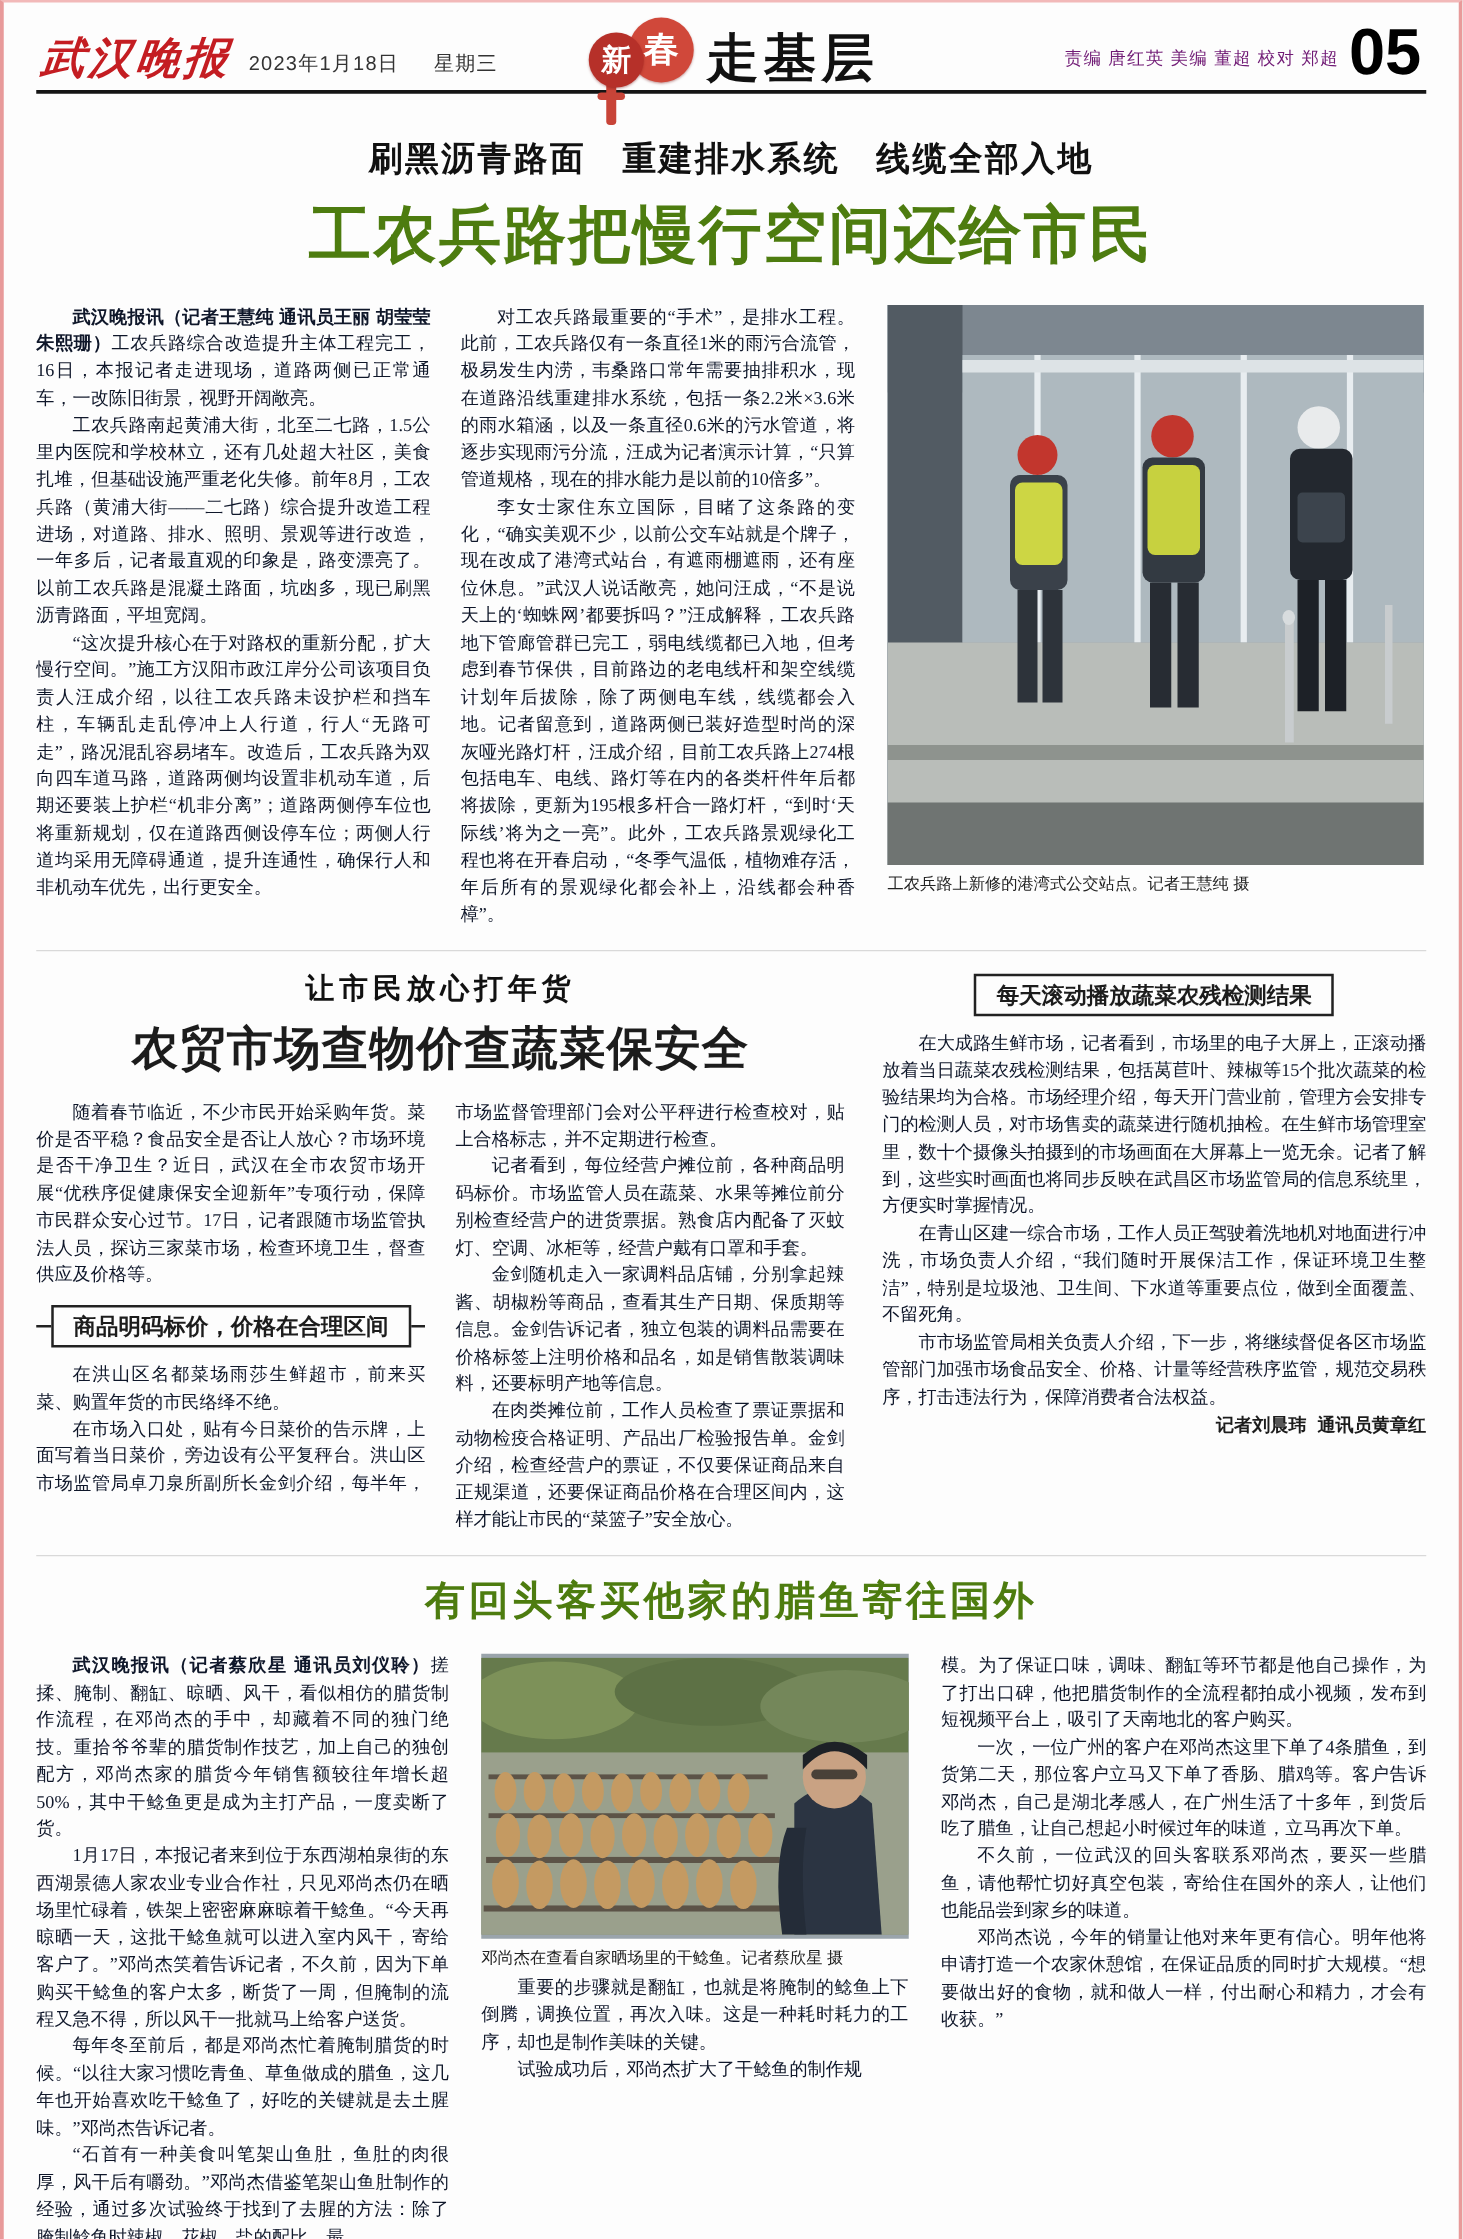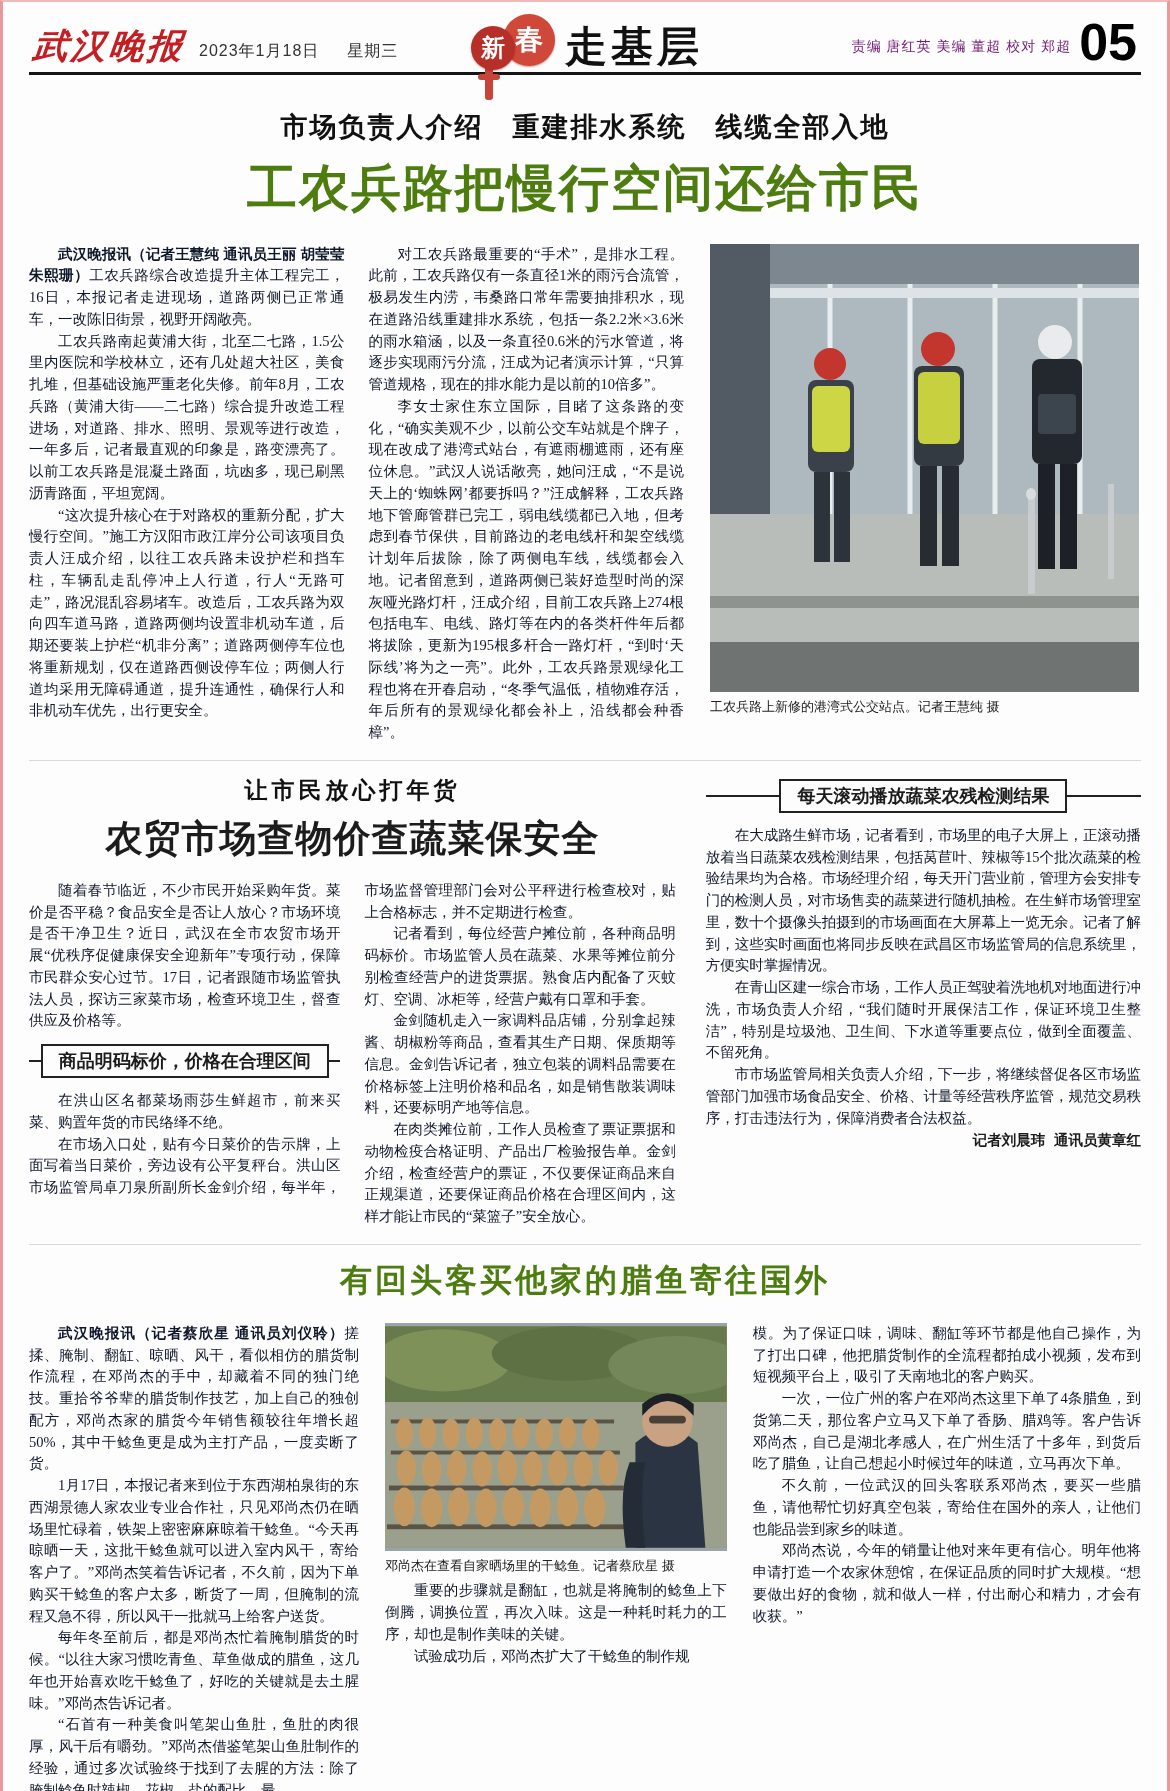--- a/index.html
+++ b/index.html
@@ -87,21 +87,21 @@
       </div>
       <div class="badge-title">走基层</div>
     </div>
     <div class="head-right">
       <div class="editors">责编 唐红英 美编 董超 校对 郑超</div>
       <div class="pagenum">05</div>
     </div>
   </div>
 
   <div>
-    <div class="kicker a1-kicker">市场负责人介绍　重建排水系统　线缆全部入地</div>
+    <div class="kicker a1-kicker">刷黑沥青路面　重建排水系统　线缆全部入地</div>
     <div class="bigtitle a1-title">工农兵路把慢行空间还给市民</div>
     <div class="a1-body">
       <div class="a1-text cols2">
         <p class="para">
           <b>武汉晚报讯（记者王慧纯 通讯员王丽 胡莹莹 朱熙珊）</b><span>工农兵路综合改造提升主体工程完工，16日，本报记者走进现场，道路两侧已正常通车，一改陈旧街景，视野开阔敞亮。</span>
         </p>
         <p class="para">工农兵路南起黄浦大街，北至二七路，1.5公里内医院和学校林立，还有几处超大社区，美食扎堆，但基础设施严重老化失修。前年8月，工农兵路（黄浦大街——二七路）综合提升改造工程进场，对道路、排水、照明、景观等进行改造，一年多后，记者最直观的印象是，路变漂亮了。以前工农兵路是混凝土路面，坑凼多，现已刷黑沥青路面，平坦宽阔。</p>
         <p class="para">“这次提升核心在于对路权的重新分配，扩大慢行空间。”施工方汉阳市政江岸分公司该项目负责人汪成介绍，以往工农兵路未设护栏和挡车柱，车辆乱走乱停冲上人行道，行人“无路可走”，路况混乱容易堵车。改造后，工农兵路为双向四车道马路，道路两侧均设置非机动车道，后期还要装上护栏“机非分离”；道路两侧停车位也将重新规划，仅在道路西侧设停车位；两侧人行道均采用无障碍通道，提升连通性，确保行人和非机动车优先，出行更安全。</p>
         <p class="para">对工农兵路最重要的“手术”，是排水工程。此前，工农兵路仅有一条直径1米的雨污合流管，极易发生内涝，韦桑路口常年需要抽排积水，现在道路沿线重建排水系统，包括一条2.2米×3.6米的雨水箱涵，以及一条直径0.6米的污水管道，将逐步实现雨污分流，汪成为记者演示计算，“只算管道规格，现在的排水能力是以前的10倍多”。</p>
         <p class="para">李女士家住东立国际，目睹了这条路的变化，“确实美观不少，以前公交车站就是个牌子，现在改成了港湾式站台，有遮雨棚遮雨，还有座位休息。”武汉人说话敞亮，她问汪成，“不是说天上的‘蜘蛛网’都要拆吗？”汪成解释，工农兵路地下管廊管群已完工，弱电线缆都已入地，但考虑到春节保供，目前路边的老电线杆和架空线缆计划年后拔除，除了两侧电车线，线缆都会入地。记者留意到，道路两侧已装好造型时尚的深灰哑光路灯杆，汪成介绍，目前工农兵路上274根包括电车、电线、路灯等在内的各类杆件年后都将拔除，更新为195根多杆合一路灯杆，“到时‘天际线’将为之一亮”。此外，工农兵路景观绿化工程也将在开春启动，“冬季气温低，植物难存活，年后所有的景观绿化都会补上，沿线都会种香樟”。</p>
@@ -168,21 +168,21 @@
           <span class="line"></span>
         </div>
         <p class="para">在洪山区名都菜场雨莎生鲜超市，前来买菜、购置年货的市民络绎不绝。</p>
         <p class="para">在市场入口处，贴有今日菜价的告示牌，上面写着当日菜价，旁边设有公平复秤台。洪山区市场监管局卓刀泉所副所长金剑介绍，每半年，市场监督管理部门会对公平秤进行检查校对，贴上合格标志，并不定期进行检查。</p>
         <p class="para">记者看到，每位经营户摊位前，各种商品明码标价。市场监管人员在蔬菜、水果等摊位前分别检查经营户的进货票据。熟食店内配备了灭蚊灯、空调、冰柜等，经营户戴有口罩和手套。</p>
         <p class="para">金剑随机走入一家调料品店铺，分别拿起辣酱、胡椒粉等商品，查看其生产日期、保质期等信息。金剑告诉记者，独立包装的调料品需要在价格标签上注明价格和品名，如是销售散装调味料，还要标明产地等信息。</p>
         <p class="para">在肉类摊位前，工作人员检查了票证票据和动物检疫合格证明、产品出厂检验报告单。金剑介绍，检查经营户的票证，不仅要保证商品来自正规渠道，还要保证商品价格在合理区间内，这样才能让市民的“菜篮子”安全放心。</p>
       </div>
     </div>
     <div class="a2-right">
-      <div class="boxhead" style="margin-top:4px;">
+      <div class="boxhead" style="margin-top:4px;flex-direction:column;">
         <span class="line"></span>
         <span class="box">每天滚动播放蔬菜农残检测结果</span>
         <span class="line"></span>
       </div>
       <p class="para">在大成路生鲜市场，记者看到，市场里的电子大屏上，正滚动播放着当日蔬菜农残检测结果，包括莴苣叶、辣椒等15个批次蔬菜的检验结果均为合格。市场经理介绍，每天开门营业前，管理方会安排专门的检测人员，对市场售卖的蔬菜进行随机抽检。在生鲜市场管理室里，数十个摄像头拍摄到的市场画面在大屏幕上一览无余。记者了解到，这些实时画面也将同步反映在武昌区市场监管局的信息系统里，方便实时掌握情况。</p>
       <p class="para">在青山区建一综合市场，工作人员正驾驶着洗地机对地面进行冲洗，市场负责人介绍，“我们随时开展保洁工作，保证环境卫生整洁”，特别是垃圾池、卫生间、下水道等重要点位，做到全面覆盖、不留死角。</p>
       <p class="para">市市场监管局相关负责人介绍，下一步，将继续督促各区市场监管部门加强市场食品安全、价格、计量等经营秩序监管，规范交易秩序，打击违法行为，保障消费者合法权益。</p>
       <div class="byline-right">记者刘晨玮 通讯员黄章红</div>
     </div>
   </div>

